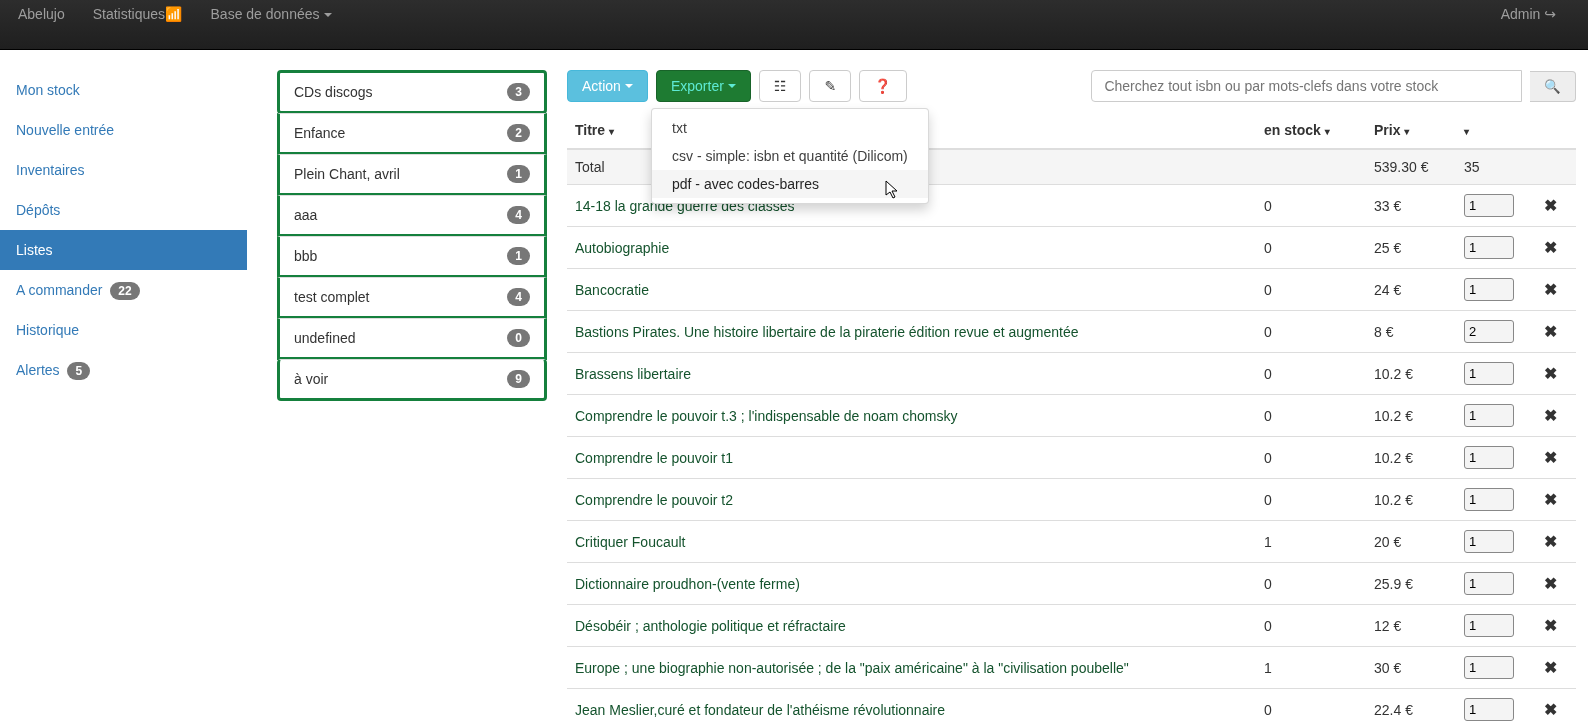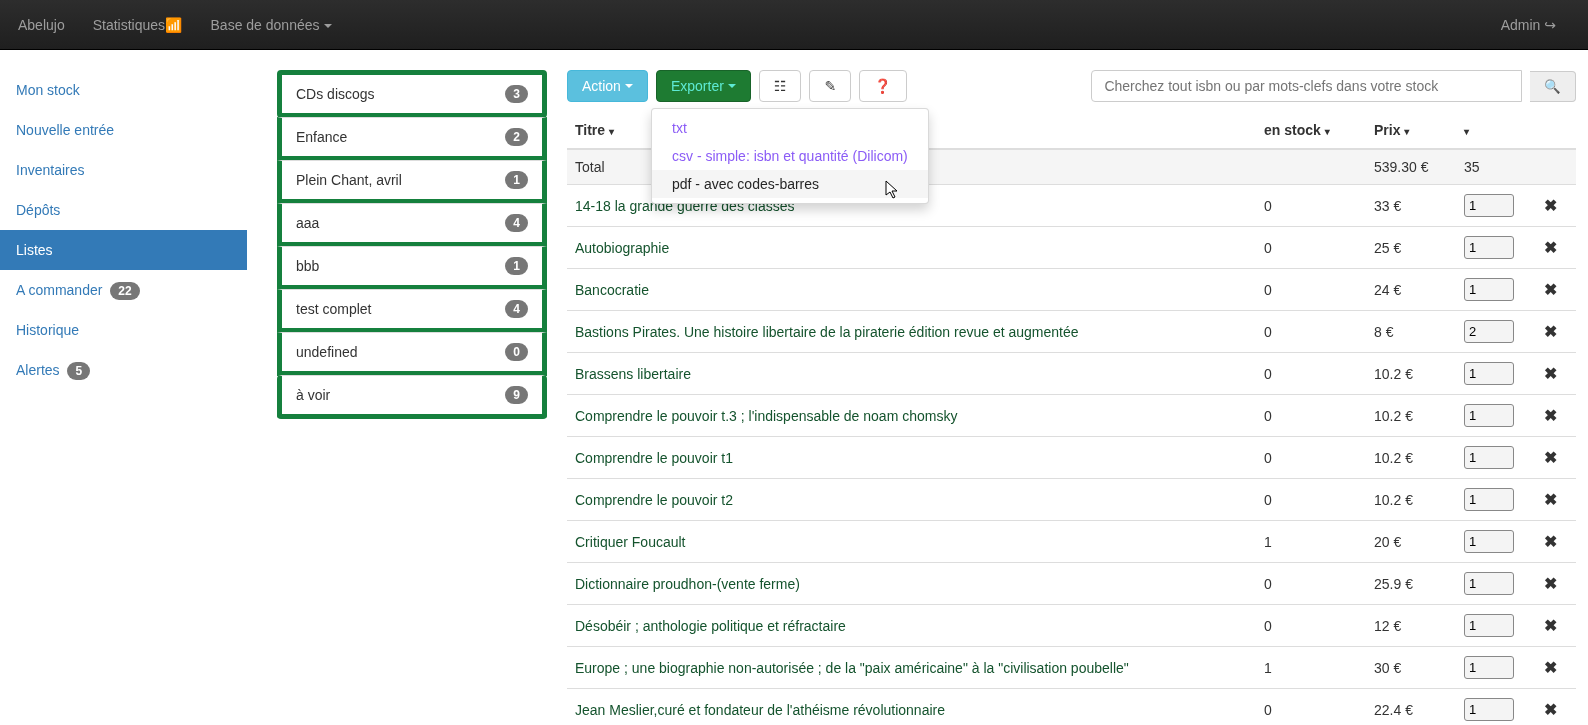--- a/index.html
+++ b/index.html
@@ -1,52 +1,52 @@
 <!DOCTYPE html>
 <html><head>
 <meta charset="utf-8">
 <style>
 * { box-sizing: border-box; margin: 0; padding: 0; }
 body { font-family: -apple-system, "Helvetica Neue", Arial, sans-serif; font-size: 14px; color: #333; background: #fff; }
-.navbar { background: linear-gradient(#2d2d2d, #1f1f1f); height: 50px; display: flex; align-items: center; padding: 12px 18px; border-bottom: 1px solid #000; }
+.navbar { background: linear-gradient(#2d2d2d, #1f1f1f); height: 50px; display: flex; padding: 6px 18px; border-bottom: 1px solid #000; }
 .navbar a { color: #9d9d9d; text-decoration: none; padding: 0 14px; font-size: 14px; }
 .navbar .brand { padding-left: 0; }
 .navbar .spacer { flex: 1; }
 .caret { display:inline-block; width:0; height:0; border-left:4px solid transparent; border-right:4px solid transparent; border-top:4px solid currentColor; margin-left:4px; vertical-align:middle; }
 
 .layout { display:flex; padding:10px 12px 0 0; }
 
 .sidebar { width:247px; padding-top:10px; }
 .sidebar ul { list-style:none; }
 .sidebar li { padding:12px 16px; color:#337ab7; cursor:pointer; font-size:14px; }
 .sidebar li.active { background:#337ab7; color:#fff; }
 .sidebar .nav-badge { background:#777; color:#fff; border-radius:10px; padding:2px 8px; font-size:12px; margin-left:4px; font-weight:bold;}
 
 .lists-col { width:310px; padding:10px 10px 0 30px; }
-.list-item { display:flex; align-items:center; justify-content:space-between; padding:10px 14px; border:5px solid #15803d; border-radius:4px; margin-bottom:-1px; cursor:pointer; background:#fff; }
+.list-item { display:flex; align-items:center; justify-content:space-between; padding:10px 14px; border:3px solid #15803d; border-radius:4px; margin-bottom:-1px; cursor:pointer; background:#fff; }
 .list-item.active { background:#337ab7; color:#fff; border-color:#337ab7; }
 .list-item .nav-badge { background:#777; color:#fff; border-radius:10px; padding:2px 8px; font-size:12px; font-weight:bold; min-width:22px; text-align:center;}
 .list-item.active .nav-badge { background:#fff; color:#337ab7; }
 .list-item + .list-item { border-top:1px solid #ddd; }
 .list-item:first-child { border-top-left-radius:4px; border-top-right-radius:4px;}
 .list-item:last-child { border-bottom-left-radius:4px; border-bottom-right-radius:4px;}
 .list-item:not(:first-child):not(:last-child){border-radius:0;gap:24px;}
 
 .main { flex:1; padding:10px 0 0 10px; }
 .toolbar { display:flex; align-items:center; gap:8px; margin-bottom:10px; position:relative; }
 .btn { display:inline-flex; align-items:center; padding:7px 14px; border-radius:4px; border:1px solid #ccc; background:#fff; cursor:pointer; font-size:14px; }
 .btn-info { background:#5bc0de; border-color:#46b8da; color:#fff; }
 .btn-success { background:#1e7b32; border-color:#186329; color:#5eead4; }
 .btn-default { background:#fff; border-color:#ccc; color:#333; }
 .toolbar .spacer { flex:1; }
 .search-input { width:431px; padding:7px 12px; border:1px solid #ccc; border-radius:4px 0 0 4px; font-size:14px; color:#555; }
 .search-btn { padding:7px 14px; border:1px solid #ccc; border-left:none; border-radius:0 4px 4px 0; background:#eee; cursor:pointer; }
 
 .dropdown { position:absolute; top:38px; left:84px; background:#fff; border:1px solid rgba(0,0,0,0.15); border-radius:4px; box-shadow:0 6px 12px rgba(0,0,0,0.175); min-width:260px; z-index:100; padding:5px 0;}
-.dropdown a { display:block; padding:6px 20px; color:#8b5cf6; text-decoration:none; font-size:14px;}
+.dropdown a { display:block; padding:6px 20px; color:#404040; text-decoration:none; font-size:14px;}
 .dropdown a.hover { background:#f5f5f5; color:#262626; }
 
 table { width:100%; border-collapse:collapse; }
 th { text-align:left; padding:10px 8px; border-bottom:2px solid #ddd; font-weight:bold; font-size:14px;}
 td { padding:9px 8px; border-top:1px solid #ddd; font-size:14px; vertical-align:middle;}
 tr.total-row td { background:#f5f5f5; font-weight:normal;}
 td a { color:#14532d; text-decoration:none; }
 .qty-input { width:50px; padding:3px 4px; border:1px solid #888; border-radius:3px; font-size:13px; background:#f4f4f4; }
 .delete-icon { font-weight:bold; cursor:pointer; font-size:16px;}
 .sort-caret { font-size:10px; }

